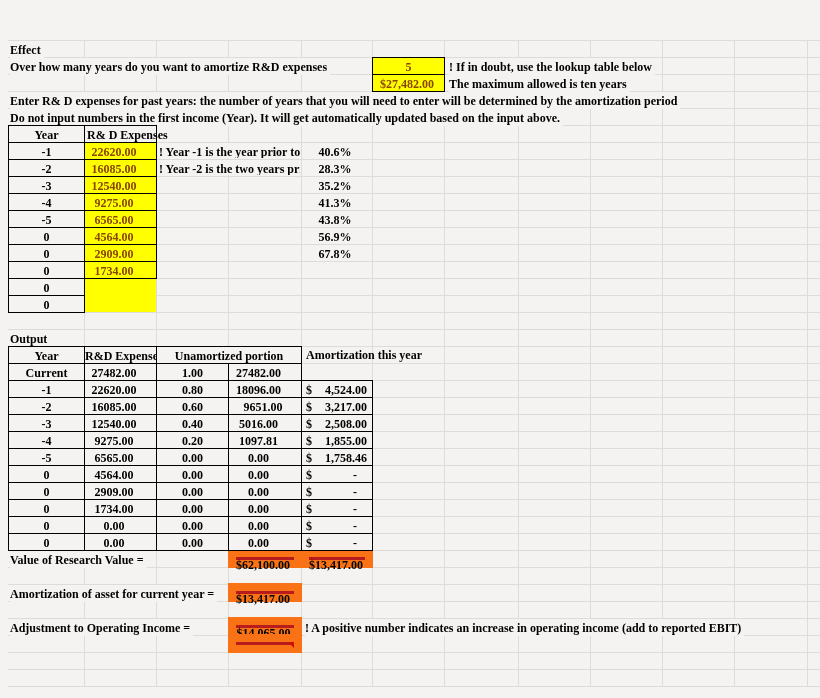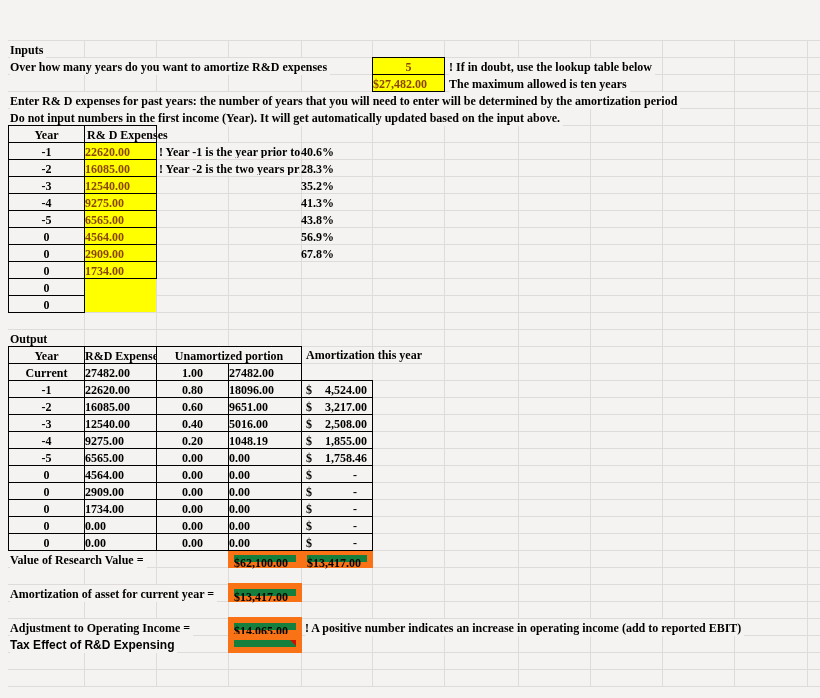--- a/index.html
+++ b/index.html
@@ -5,23 +5,23 @@
   html,body{margin:0;padding:0;}
   body{width:820px;height:698px;overflow:hidden;background:#f5f3f1;
        font-family:"Liberation Serif",serif;}
   #sheet{position:relative;width:820px;height:698px;background:#f5f3f1;}
   .gl{position:absolute;background:#dedbd8;}
   .cell{position:absolute;box-sizing:border-box;font-weight:bold;font-size:12px;
         line-height:16px;color:#000;white-space:nowrap;padding-top:1px;}
   .lbl{background:#f5f3f1;padding-right:3px;}
   .bordered{border:1px solid #000;background:#f5f3f1;}
   .bl{border-left:1px solid #000;}
-  .heavy{border:6px solid #f97316;background:#15803d;line-height:14px;}
+  .heavy{border:8px solid #f97316;background:#b91c1c;line-height:14px;}
   .center{text-align:center;}
-  .right{text-align:left;}
+  .right{text-align:center;}
   .clip{overflow:hidden;background:#f5f3f1;}
   .yellow{background:var(--input-fill,#ffff00);color:var(--input-text,#8a4500);}
   .yellowfill{position:absolute;background:var(--input-fill,#ffff00);}
   .sans{font-family:"Liberation Sans",sans-serif;}
   .money{display:flex;justify-content:space-between;}
   .money .cur{padding-left:4px;}
   .tri{position:absolute;top:0;right:0;width:0;height:0;
        border-left:6px solid transparent;border-top:6px solid var(--flag,#cc1100);}
 </style>
 </head>
@@ -72,42 +72,41 @@
     <div class="gl" style="left: 8px; top: 176px; width: 812px; height: 1px;"></div>
     <div class="gl" style="left: 8px; top: 159px; width: 812px; height: 1px;"></div>
     <div class="gl" style="left: 8px; top: 142px; width: 812px; height: 1px;"></div>
     <div class="gl" style="left: 8px; top: 125px; width: 812px; height: 1px;"></div>
     <div class="gl" style="left: 8px; top: 108px; width: 812px; height: 1px;"></div>
     <div class="gl" style="left: 8px; top: 91px; width: 812px; height: 1px;"></div>
     <div class="gl" style="left: 8px; top: 74px; width: 812px; height: 1px;"></div>
     <div class="gl" style="left: 8px; top: 57px; width: 812px; height: 1px;"></div>
     <div class="gl" style="left: 8px; top: 40px; width: 812px; height: 1px;"></div>
 
-  <div class="cell lbl" style="left:10px;top:41px">Inputs</div>
+  <div class="cell lbl" style="left:10px;top:41px">Effect</div>
   <div class="cell lbl" style="left:10px;top:58px">Over how many years do you want to amortize R&amp;D expenses</div>
   <div class="cell yellow bordered center" style="left:372px;top:57px;width:73px;height:18px">5</div>
   <div class="cell lbl" style="left:449px;top:58px">! If in doubt, use the lookup table below</div>
   <div class="cell yellow bordered right" style="left:372px;top:74px;width:73px;height:18px;padding-right:3px">$27,482.00</div>
   <div class="cell lbl" style="left:449px;top:75px">The maximum allowed is ten years</div>
   <div class="cell lbl" style="left:10px;top:92px">Enter R&amp; D expenses for past years: the number of years that you will need to enter will be determined by the amortization period</div>
   <div class="cell lbl" style="left:10px;top:109px">Do not input numbers in the first income (Year). It will get automatically updated  based on the input above.</div>
 
   <div class="cell lbl" style="left:10px;top:330px">Output</div>
   <div class="cell lbl" style="left:10px;top:551px">Value of Research Value =</div>
   <div class="cell heavy right" style="left:228px;top:549px;width:74px;height:19px;padding-right:4px">$62,100.00</div>
   <div class="cell heavy right" style="left:301px;top:549px;width:72px;height:19px;padding-right:4px">$13,417.00</div>
 
   <div class="cell lbl" style="left:10px;top:585px">Amortization of asset for current year =</div>
   <div class="cell heavy right" style="left:228px;top:583px;width:74px;height:19px;padding-right:4px">$13,417.00</div>
 
   <div class="cell lbl" style="left:10px;top:619px">Adjustment to Operating Income =</div>
   <div class="cell heavy right" style="left:228px;top:617px;width:74px;height:19px;padding-right:3px">$14,065.00</div>
   <div class="cell lbl" style="left:305px;top:619px">! A positive number indicates an increase in operating income (add to reported EBIT)</div>
 
-  <div class="cell lbl sans" style="left:10px;top:636px">Tax Effect of R&amp;D Expensing</div>
   <div class="cell heavy right" style="left:228px;top:634px;width:74px;height:19px;padding-right:6px">
     <span class="tri"></span>
   </div>
 <div class="cell bordered center" style="left: 8px; top: 125px; width: 77px; height: 18px;">Year</div>
     <div class="cell bordered" style="left: 84px; top: 125px; width: 73px; height: 18px; padding-left: 2px;">R&amp; D Expenses</div>
     <div class="yellowfill" style="left: 85px; top: 279px; width: 71px; height: 33px;"></div>
     <div class="cell bordered center" style="left: 8px; top: 142px; width: 77px; height: 18px;">-1</div>
     <div class="cell bordered yellow right" style="left: 84px; top: 142px; width: 73px; height: 18px; padding-right: 13px;">22620.00</div>
     <div class="cell clip" style="left: 159px; top: 143px; width: 141px; height: 15px;">! Year -1 is the year prior to th</div>
     <div class="cell right" style="left: 301px; top: 143px; width: 70px; height: 15px; padding-right: 2px;">40.6%</div>
@@ -163,21 +162,21 @@
     <div class="cell bordered right" style="left: 84px; top: 414px; width: 73px; height: 18px; padding-right: 13px;">12540.00</div>
     <div class="cell bordered center" style="left: 156px; top: 414px; width: 73px; height: 18px;">0.40</div>
     <div class="cell bordered right" style="left: 228px; top: 414px; width: 74px; height: 18px; padding-right: 13px;">5016.00</div>
     <div class="cell bordered money" style="left: 301px; top: 414px; width: 72px; height: 18px;">
       <span class="cur">$</span>
       <span style="padding-right: 5px;">2,508.00</span>
     </div>
     <div class="cell bordered center" style="left: 8px; top: 431px; width: 77px; height: 18px;">-4</div>
     <div class="cell bordered right" style="left: 84px; top: 431px; width: 73px; height: 18px; padding-right: 13px;">9275.00</div>
     <div class="cell bordered center" style="left: 156px; top: 431px; width: 73px; height: 18px;">0.20</div>
-    <div class="cell bordered right" style="left: 228px; top: 431px; width: 74px; height: 18px; padding-right: 13px;">1048.19</div>
+    <div class="cell bordered right" style="left: 228px; top: 431px; width: 74px; height: 18px; padding-right: 13px;">1097.81</div>
     <div class="cell bordered money" style="left: 301px; top: 431px; width: 72px; height: 18px;">
       <span class="cur">$</span>
       <span style="padding-right: 5px;">1,855.00</span>
     </div>
     <div class="cell bordered center" style="left: 8px; top: 448px; width: 77px; height: 18px;">-5</div>
     <div class="cell bordered right" style="left: 84px; top: 448px; width: 73px; height: 18px; padding-right: 13px;">6565.00</div>
     <div class="cell bordered center" style="left: 156px; top: 448px; width: 73px; height: 18px;">0.00</div>
     <div class="cell bordered right" style="left: 228px; top: 448px; width: 74px; height: 18px; padding-right: 13px;">0.00</div>
     <div class="cell bordered money" style="left: 301px; top: 448px; width: 72px; height: 18px;">
       <span class="cur">$</span>

